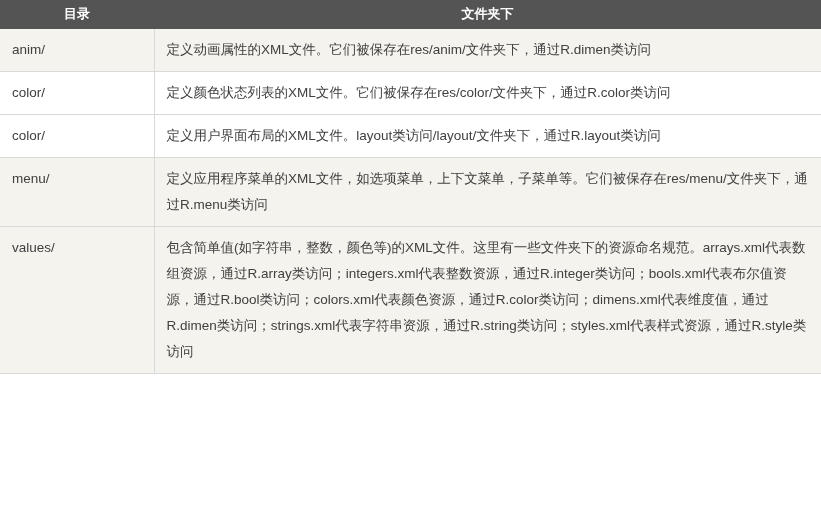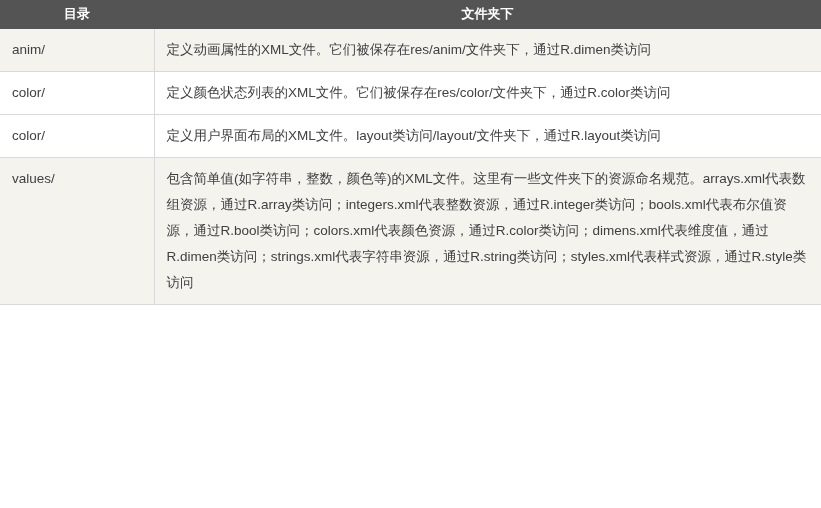--- a/index.html
+++ b/index.html
@@ -77,18 +77,22 @@
         </tr>
         <tr class="plain">
           <td class="dir-cell">color/</td>
           <td class="desc-cell">定义颜色状态列表的XML文件。它们被保存在res/color/文件夹下，通过R.color类访问</td>
         </tr>
         <tr class="plain">
           <td class="dir-cell">color/</td>
           <td class="desc-cell">定义用户界面布局的XML文件。layout类访问/layout/文件夹下，通过R.layout类访问</td>
         </tr>
         <tr class="stripe">
+          <td class="dir-cell">menu/</td>
+          <td class="desc-cell">定义应用程序菜单的XML文件，如选项菜单，上下文菜单，子菜单等。它们被保存在res/menu/文件夹下，通过R.menu类访问</td>
+        </tr>
+        <tr class="stripe">
           <td class="dir-cell">values/</td>
           <td class="desc-cell">包含简单值(如字符串，整数，颜色等)的XML文件。这里有一些文件夹下的资源命名规范。arrays.xml代表数组资源，通过R.array类访问；integers.xml代表整数资源，通过R.integer类访问；bools.xml代表布尔值资源，通过R.bool类访问；colors.xml代表颜色资源，通过R.color类访问；dimens.xml代表维度值，通过R.dimen类访问；strings.xml代表字符串资源，通过R.string类访问；styles.xml代表样式资源，通过R.style类访问</td>
         </tr>
       </tbody>
   </table>
 </div>
 
 </body></html>

